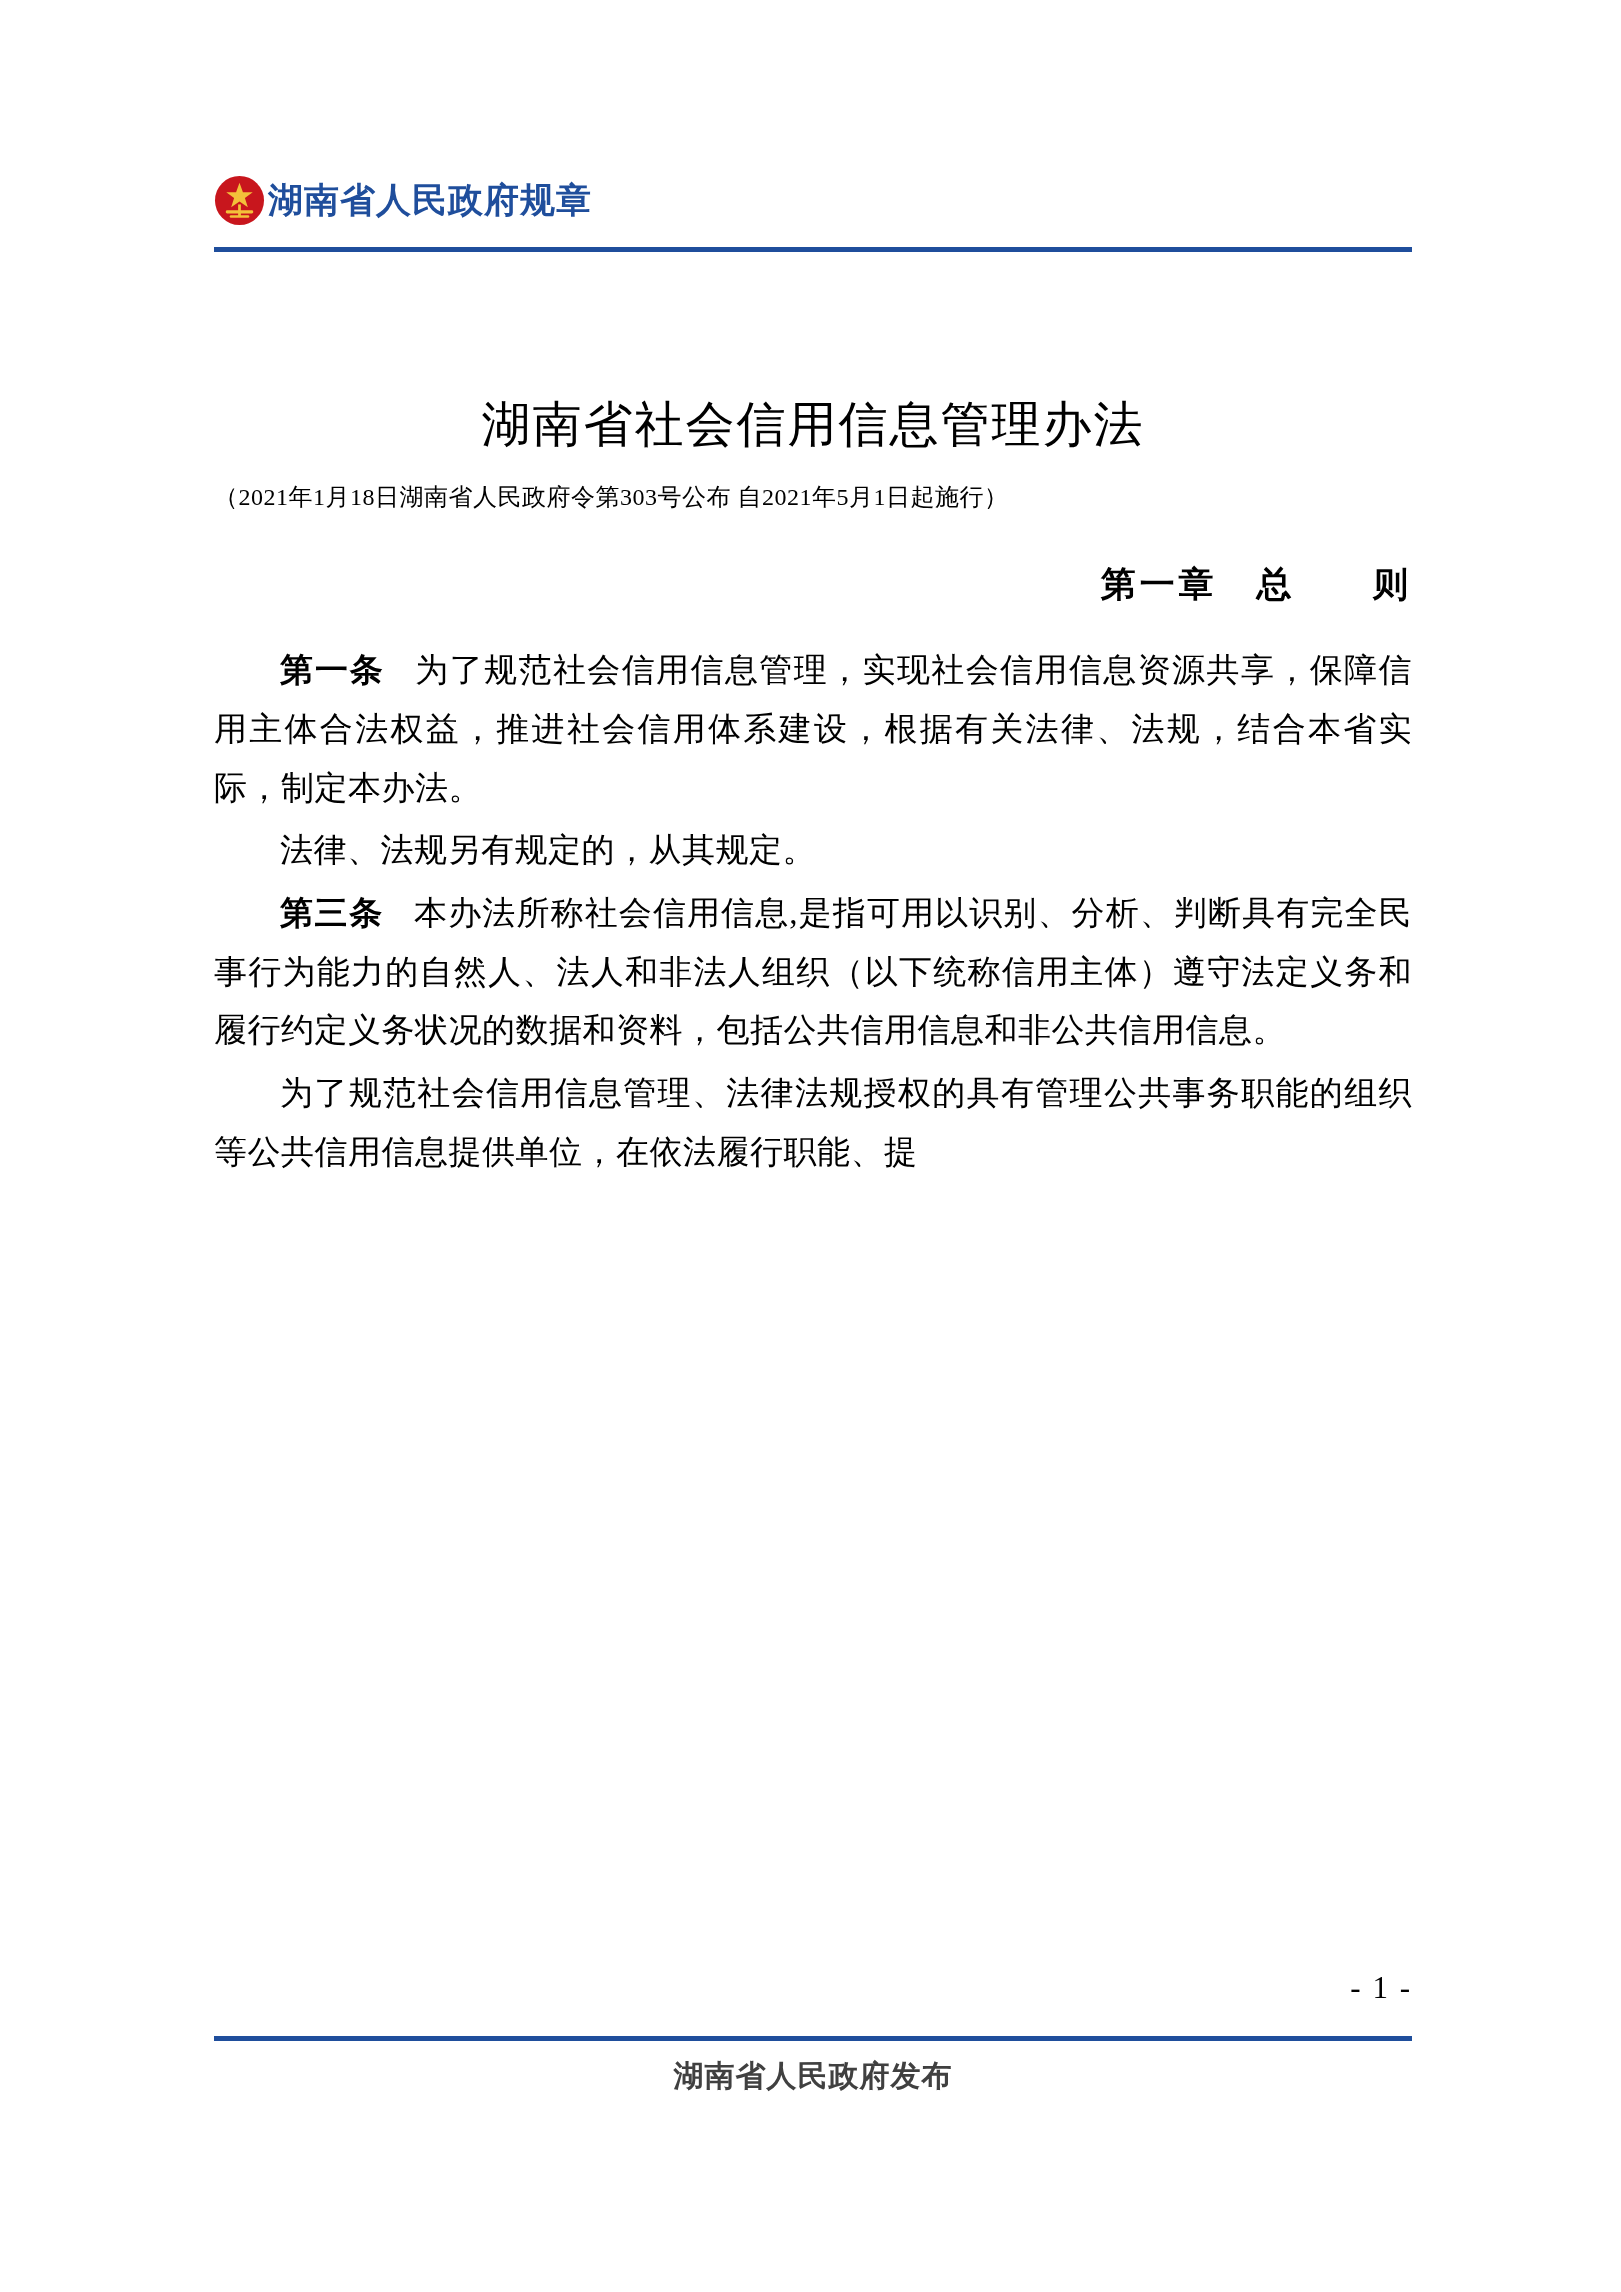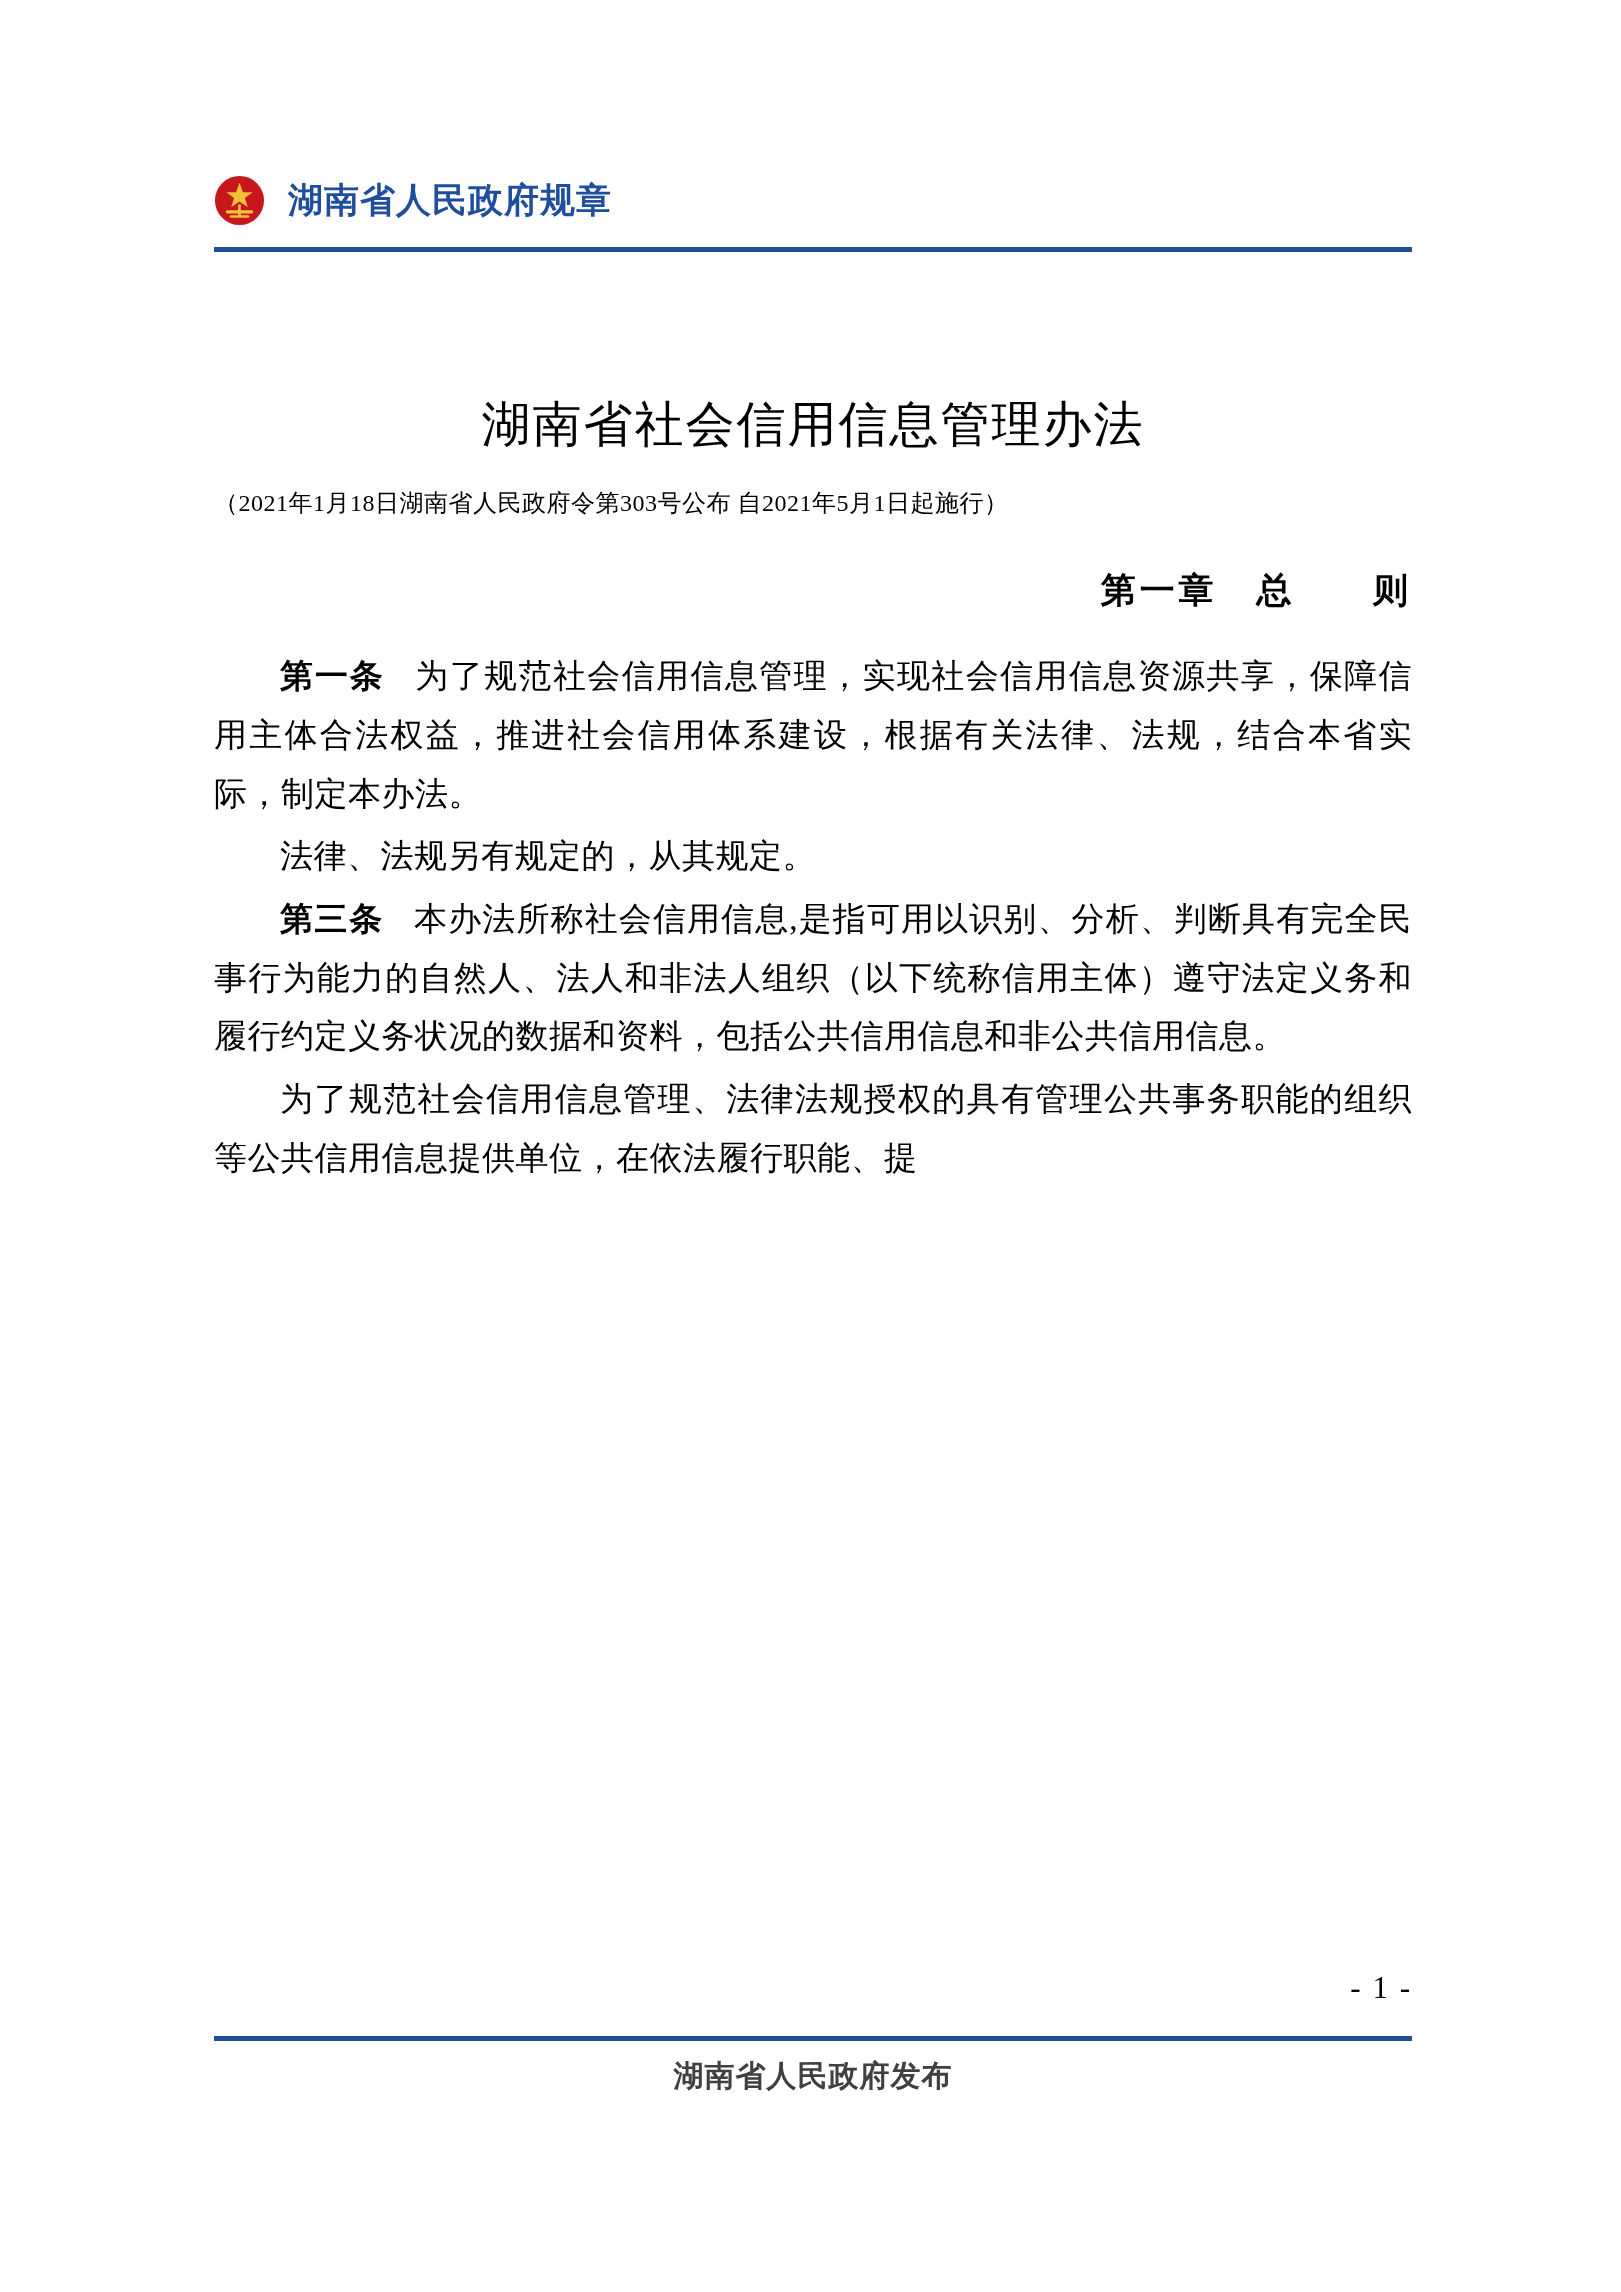--- a/index.html
+++ b/index.html
@@ -29,21 +29,21 @@
     position: absolute;
     left: 214px;
     top: 165px;
     width: 1198px;
     height: 90px;
   }
   .header-inner {
     display: flex;
     align-items: center;
     height: 71px;
-    gap: 23px;
+    gap: 3px;
   }
   .emblem {
     width: 51px;
     height: 51px;
     position: relative;
     flex: 0 0 auto;
   }
   .emblem svg { display: block; }
   .header-title {
     font-family: "Liberation Sans", "DejaVu Sans", sans-serif;
@@ -68,21 +68,21 @@
     left: 214px;
     top: 392px;
     width: 1198px;
   }
   .doc-title {
     text-align: center;
     font-family: "Liberation Serif", "DejaVu Serif", serif;
     font-size: 49px;
     letter-spacing: 2px;
     line-height: 1.35;
-    margin: 0 0 24px 0;
+    margin: 0 0 18px 0;
     font-weight: normal;
   }
   .doc-subtitle {
     font-size: 24px;
     line-height: 1.75;
     letter-spacing: 0.5px;
     text-indent: 0;
     margin: 13.7px 0 0 0;
     text-align: justify;
   }

